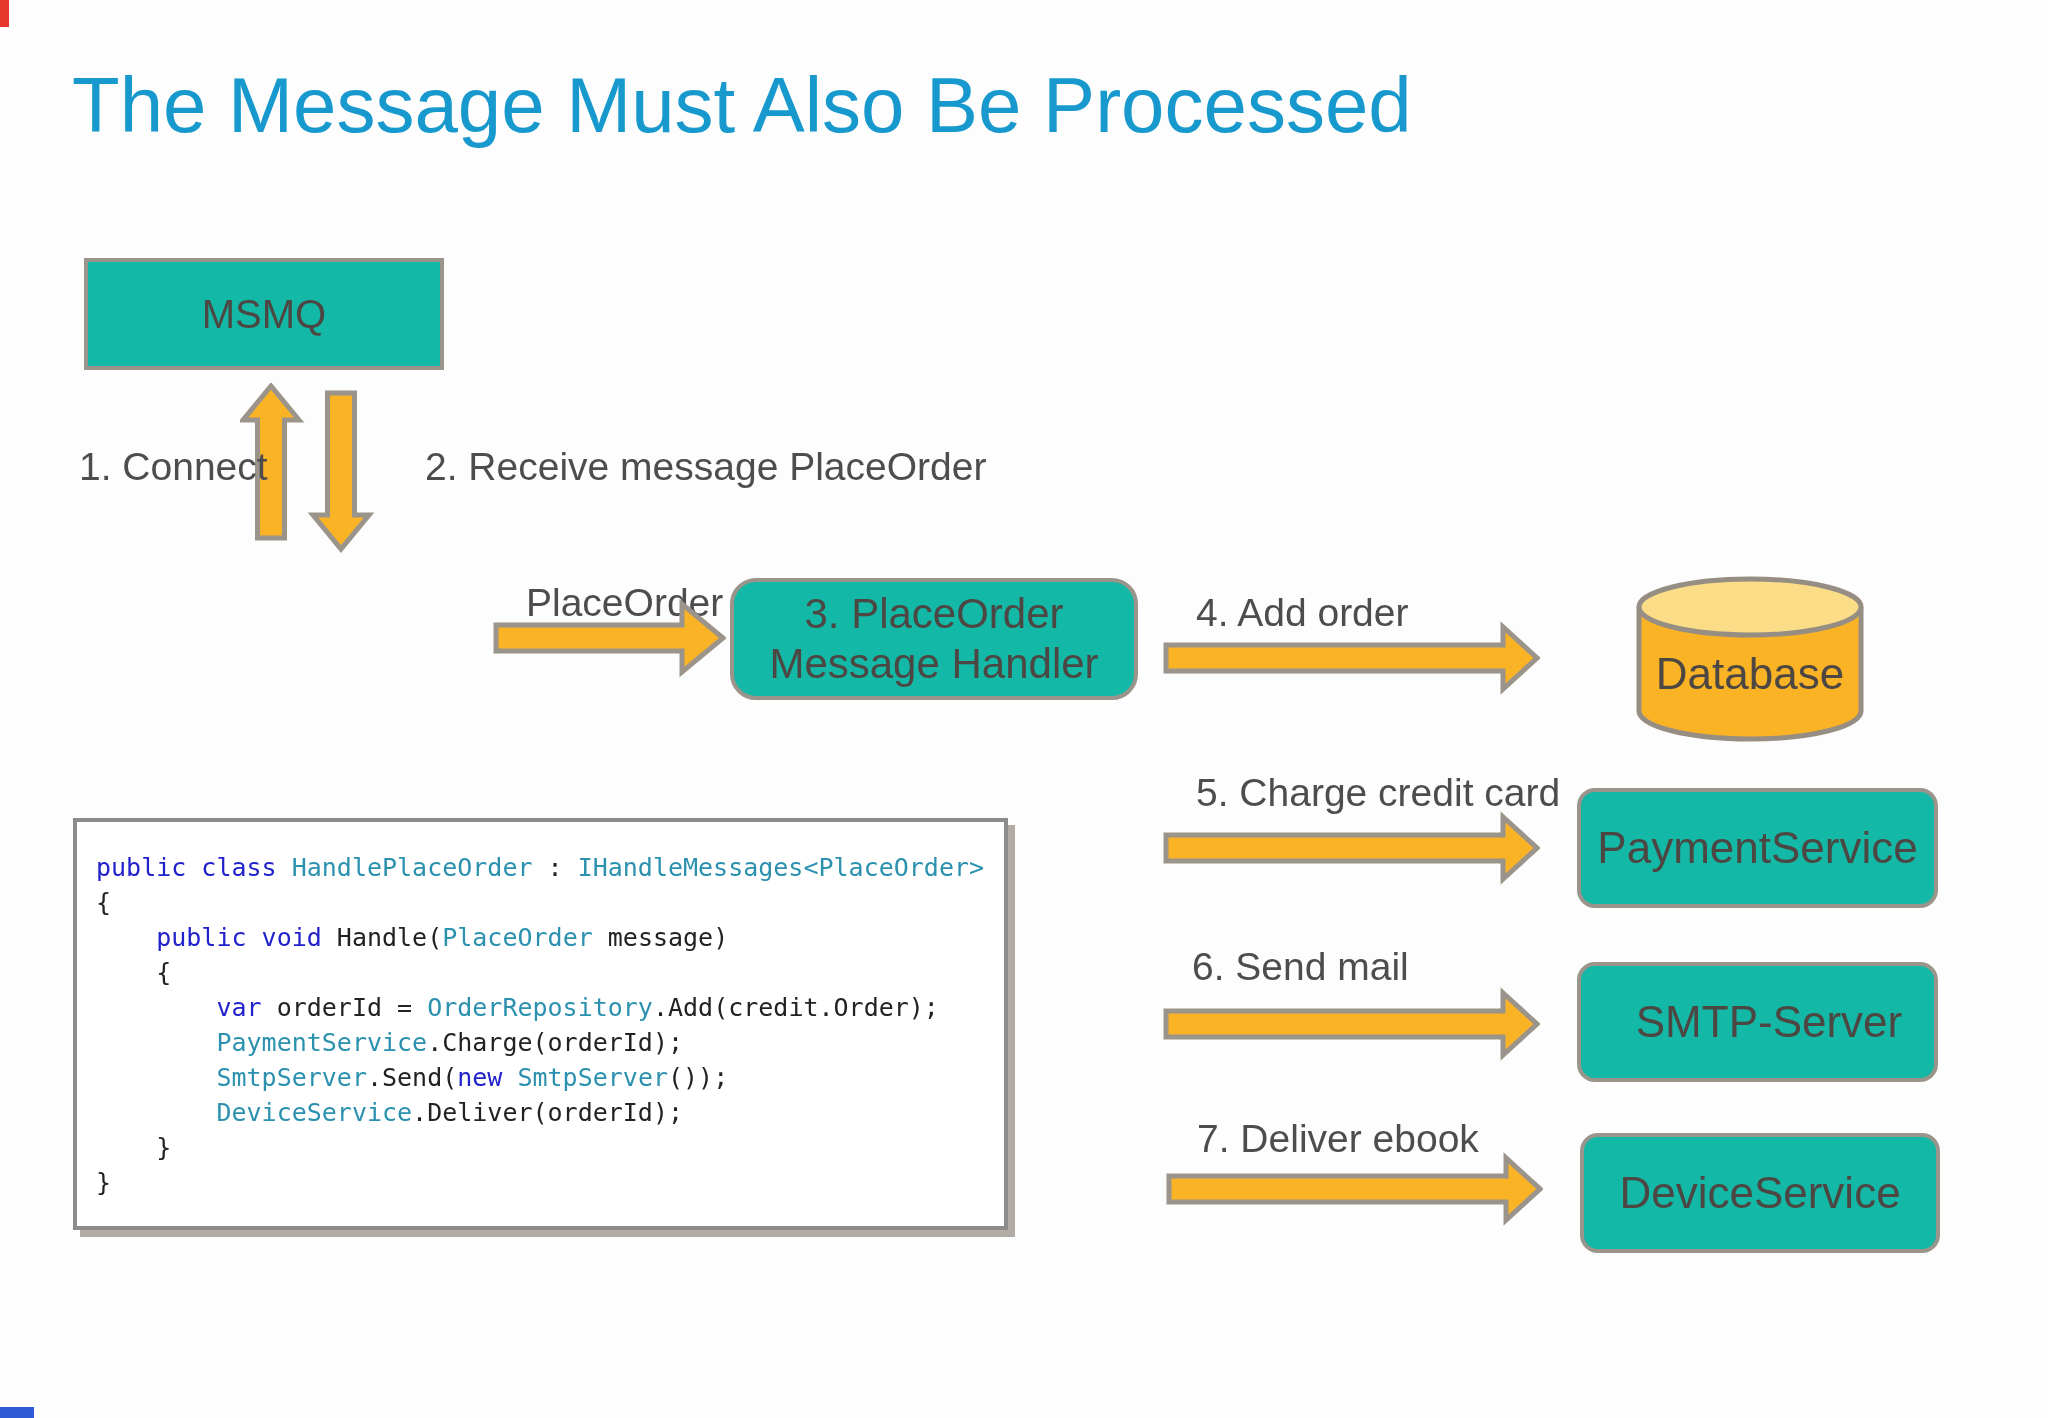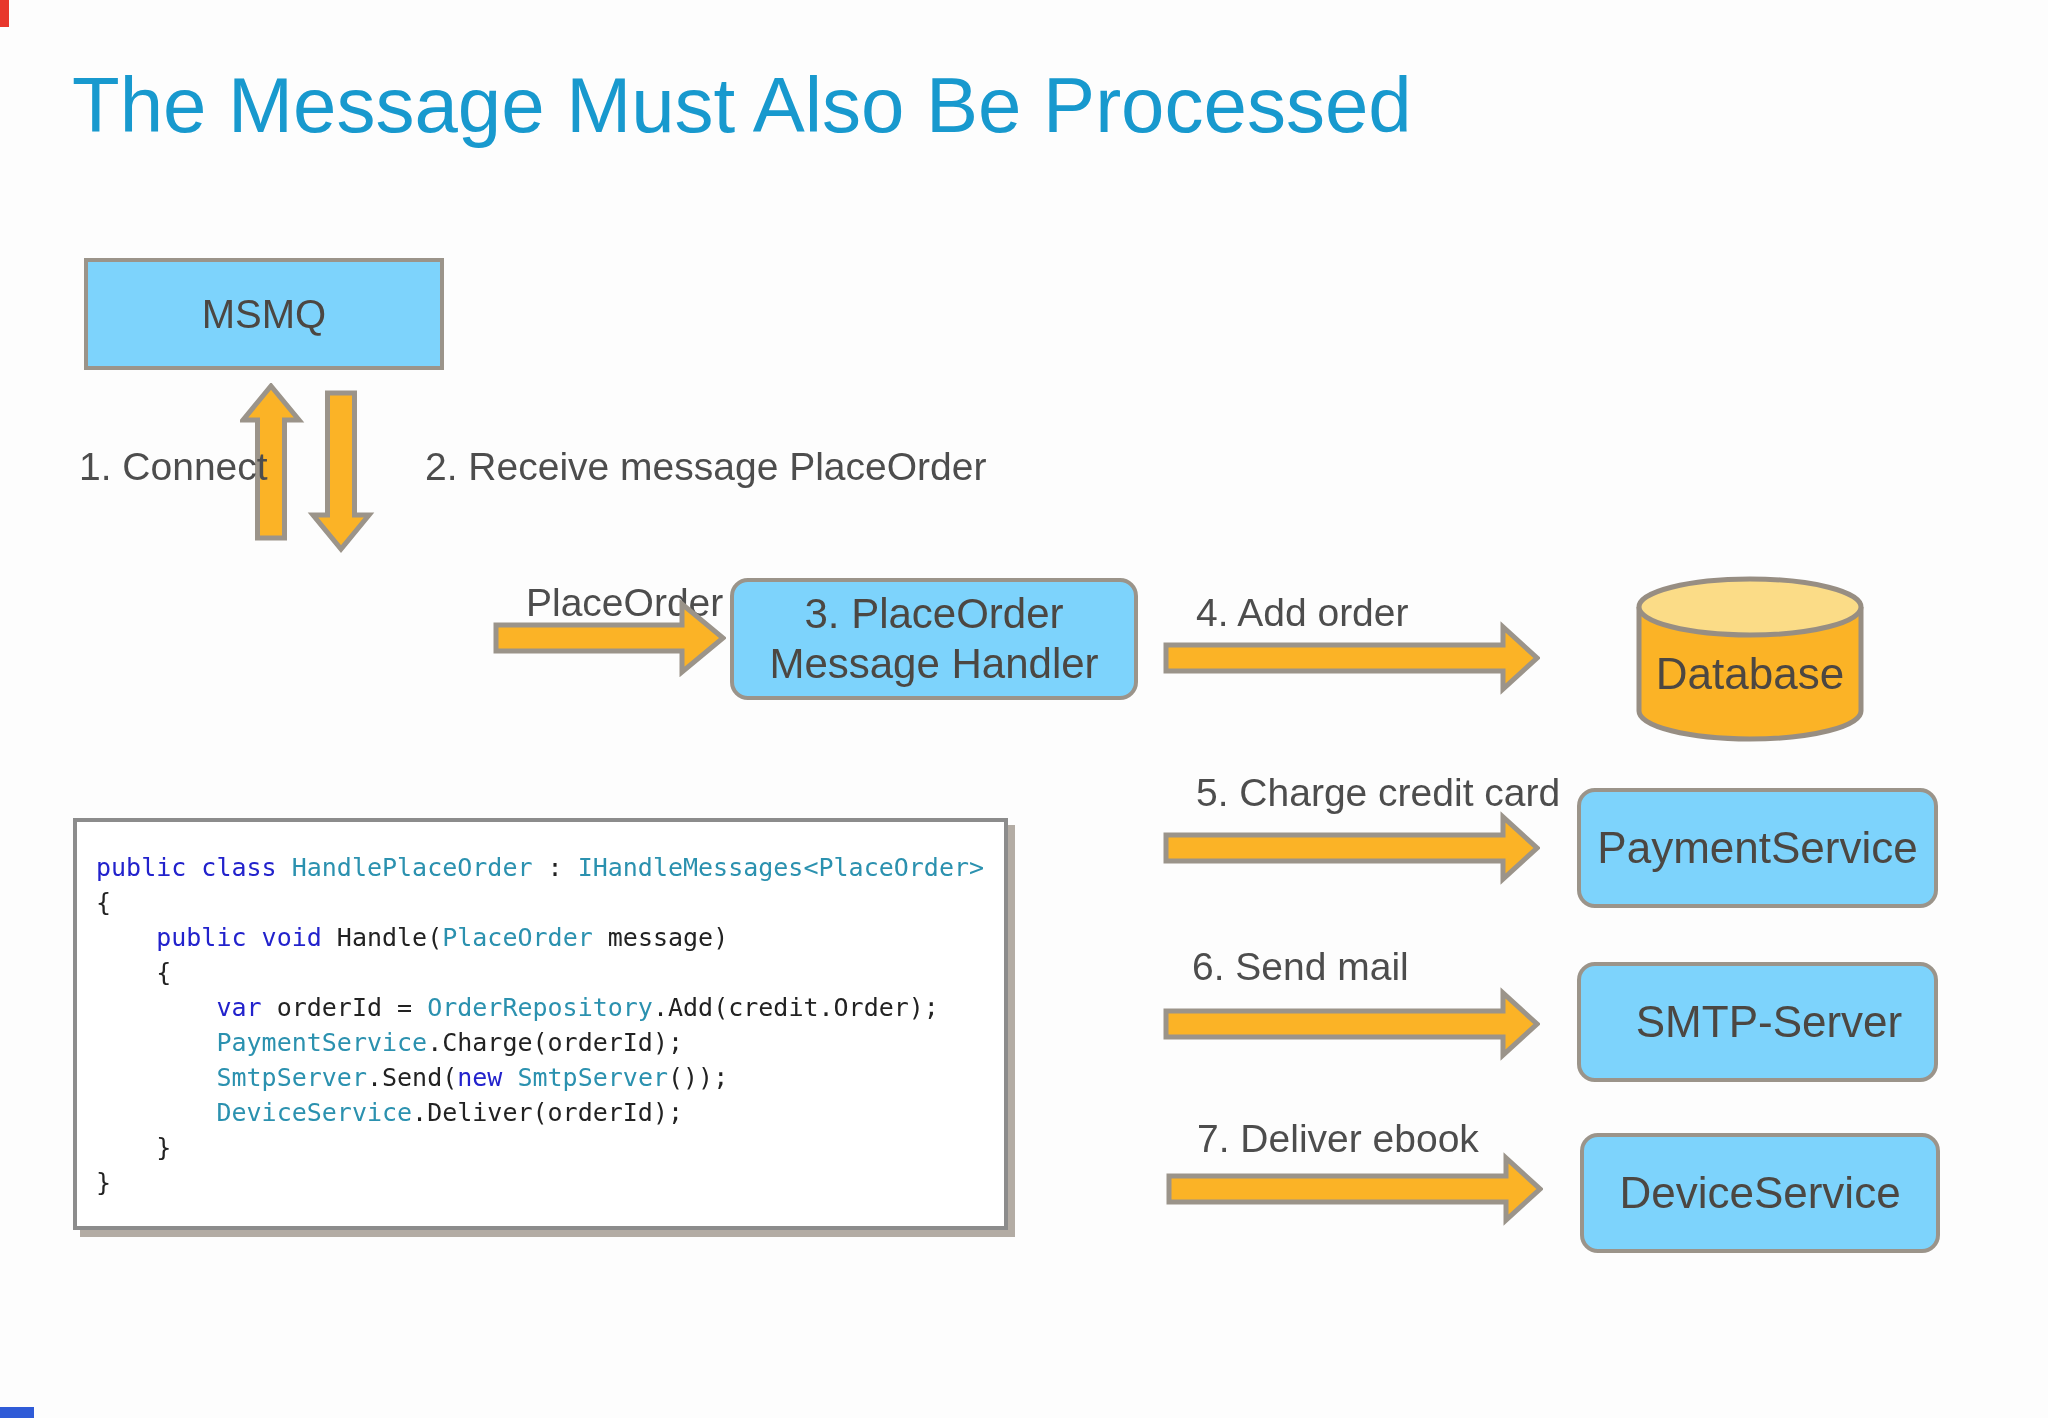--- a/index.html
+++ b/index.html
@@ -1,20 +1,20 @@
 <!DOCTYPE html>
 <html><head>
 <meta charset="utf-8">
 <style>
   html,body{margin:0;padding:0;background:#ffffff;}
   #slide{position:relative;width:2048px;height:1418px;background:#fdfdfd;overflow:hidden;
          font-family:"Liberation Sans",sans-serif;}
   .title{position:absolute;left:72px;top:62px;font-size:78px;line-height:86px;
          color:#1899CE;white-space:nowrap;letter-spacing:0;}
-  .box{position:absolute;background:#7dd3fc;border:4px solid #9B948A;color:#4C4742;
+  .box{position:absolute;background:#14b8a6;border:4px solid #9B948A;color:#4C4742;
        display:flex;flex-direction:column;align-items:center;justify-content:center;
        text-align:center;box-sizing:border-box;}
   .rounded{border-radius:18px;}
   .box .l1,.box .l2{white-space:nowrap;}
   .lbl{position:absolute;color:#4D4D4D;font-size:39px;line-height:46px;white-space:nowrap;margin-left:24px;}
   .arrow-svg{position:absolute;}
   .dbtext{position:absolute;left:1635px;top:648px;width:230px;text-align:center;
           font-size:44px;line-height:52px;color:#4C4742;}
   .codebox{position:absolute;left:73px;top:818px;width:935px;height:412px;
            background:#ffffff;border:4px solid #8C8C8C;box-sizing:border-box;
@@ -47,21 +47,21 @@
 
   <div class="lbl" style="left:55px;top:444px;">1. Connect</div>
   <div class="lbl" style="left:401px;top:444px;">2. Receive message PlaceOrder</div>
 
 
   <div class="lbl" style="left:502px;top:580px;">PlaceOrder</div>
   <svg class="arrow-svg" style="left:493px;top:599px;" width="233" height="78" viewBox="0 0 233 78">
     <polygon points="3,26 189,26 189,5 230,39 189,73 189,52 3,52" fill="#FBB326" stroke="#9B948A" stroke-width="5" stroke-linejoin="miter"></polygon>
   </svg>
 
-  <div class="box rounded" style="left:730px;top:578px;width:408px;height:122px;font-size:42px;line-height:50px;">
+  <div class="box rounded" style="left:730px;top:578px;width:408px;height:122px;font-size:42px;line-height:50px;border-radius:26px;">
     <div class="l1">3. PlaceOrder</div>
     <div class="l2">Message Handler</div>
   </div>
 
   <div class="lbl" style="left:1172px;top:590px;">4. Add order</div>
   <svg class="arrow-svg" style="left:1163px;top:619px;" width="377" height="78" viewBox="0 0 377 78">
     <polygon points="3,26 340,26 340,8 374,39 340,70 340,52 3,52" fill="#FBB326" stroke="#9B948A" stroke-width="5" stroke-linejoin="miter"></polygon>
   </svg>
 
   <svg class="arrow-svg" style="left:1635px;top:575px;" width="230" height="170" viewBox="0 0 230 170">

